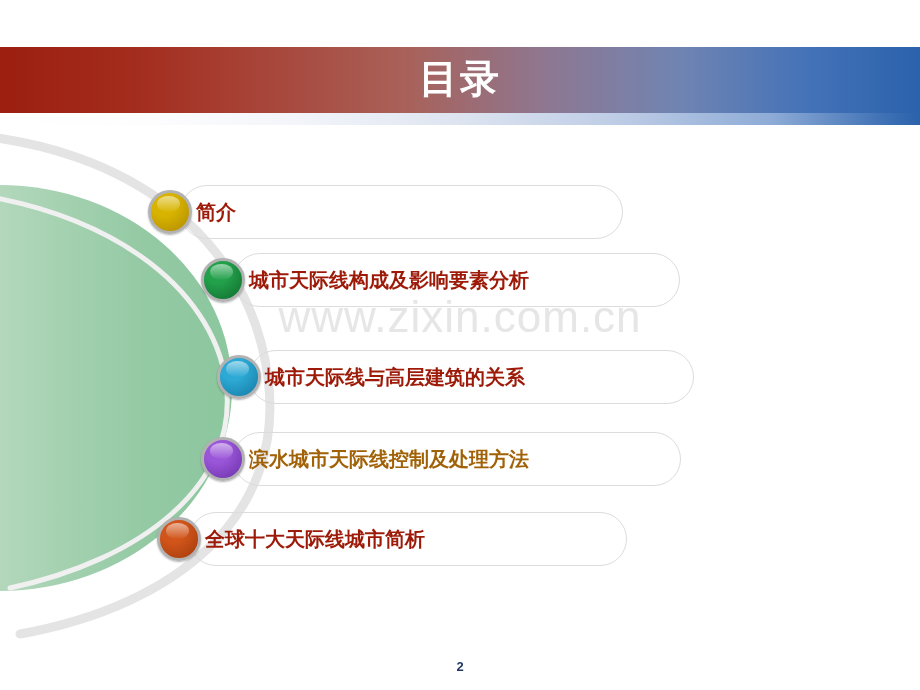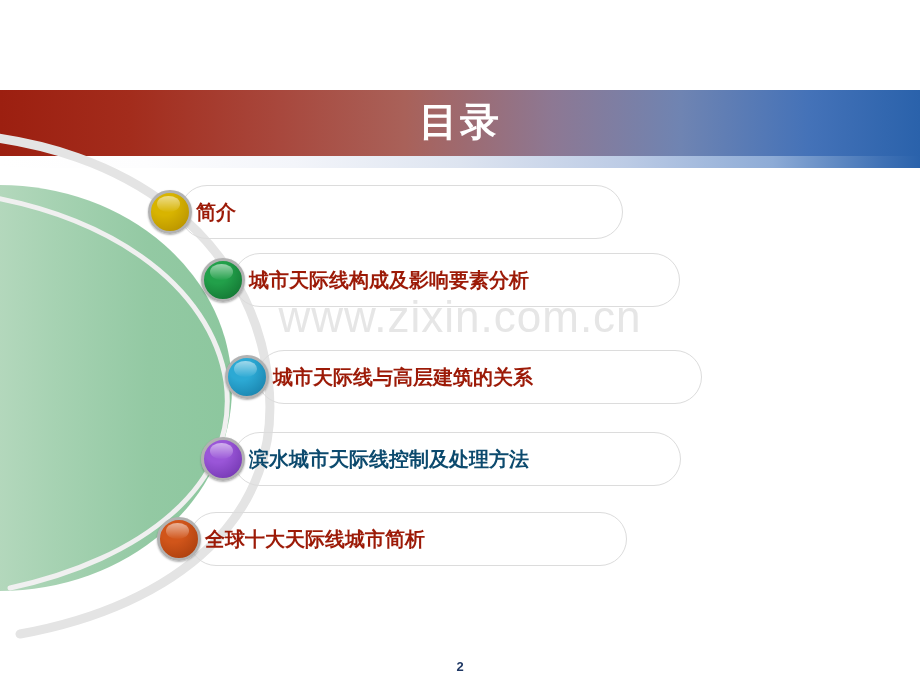--- a/index.html
+++ b/index.html
@@ -22,21 +22,20 @@
     overflow: hidden;
   }
 
   
   .banner-wrap {
     position: absolute;
     left: 0;
     top: 47px;
     width: 820px;
     height: 78px;
-    margin-top: 43px;
   }
   .banner-main {
     position: absolute;
     left: 0;
     top: 0;
     width: 920px;
     height: 66px;
     background: linear-gradient(to right,
         #9c1f10 0%,
         #a32c1c 14%,
@@ -217,34 +216,34 @@
     </div>
 
     <div class="toc-row" style="left: 0px; top: 253px; width: 920px;">
       <div class="pill" style="left: 233px; width: 447px; border-color: rgb(220, 220, 220);"></div>
       <div class="bullet" style="left: 201px; background: radial-gradient(circle at 35% 28%, rgb(34, 160, 74) 0%, rgb(34, 160, 74) 32%, rgb(15, 107, 45) 100%);">
           <span class="gloss"></span>
         </div>
       <div class="toc-label" style="left: 249px; color: rgb(156, 26, 7);">城市天际线构成及影响要素分析</div>
     </div>
 
-    <div class="toc-row" style="left: 0px; top: 350px; width: 872px; margin-left: 8px;">
+    <div class="toc-row" style="left: 0px; top: 350px; width: 872px;">
       <div class="pill" style="left: 249px; width: 445px; border-color: rgb(220, 220, 220);"></div>
       <div class="bullet" style="left: 217px; background: radial-gradient(circle at 35% 28%, rgb(44, 169, 212) 0%, rgb(44, 169, 212) 32%, rgb(20, 121, 163) 100%);">
           <span class="gloss"></span>
         </div>
       <div class="toc-label" style="left: 265px; color: rgb(156, 26, 7);">城市天际线与高层建筑的关系</div>
     </div>
 
     <div class="toc-row" style="left: 0px; top: 432px; width: 920px;">
       <div class="pill" style="left: 233px; width: 448px; border-color: rgb(220, 220, 220);"></div>
       <div class="bullet" style="left: 201px; background: radial-gradient(circle at 35% 28%, rgb(154, 86, 216) 0%, rgb(154, 86, 216) 32%, rgb(106, 48, 168) 100%);">
           <span class="gloss"></span>
         </div>
-      <div class="toc-label" style="left: 249px; color: #0c4a6e;">滨水城市天际线控制及处理方法</div>
+      <div class="toc-label" style="left: 249px; color: #a16207;">滨水城市天际线控制及处理方法</div>
     </div>
 
     <div class="toc-row" style="left: 0px; top: 512px; width: 920px;">
       <div class="pill" style="left: 189px; width: 438px; border-color: rgb(220, 220, 220);"></div>
       <div class="bullet" style="left: 157px; background: radial-gradient(circle at 35% 28%, rgb(209, 85, 26) 0%, rgb(209, 85, 26) 32%, rgb(161, 58, 12) 100%);">
           <span class="gloss"></span>
         </div>
       <div class="toc-label" style="left: 205px; color: rgb(156, 26, 7);">全球十大天际线城市简析</div>
     </div>
 

